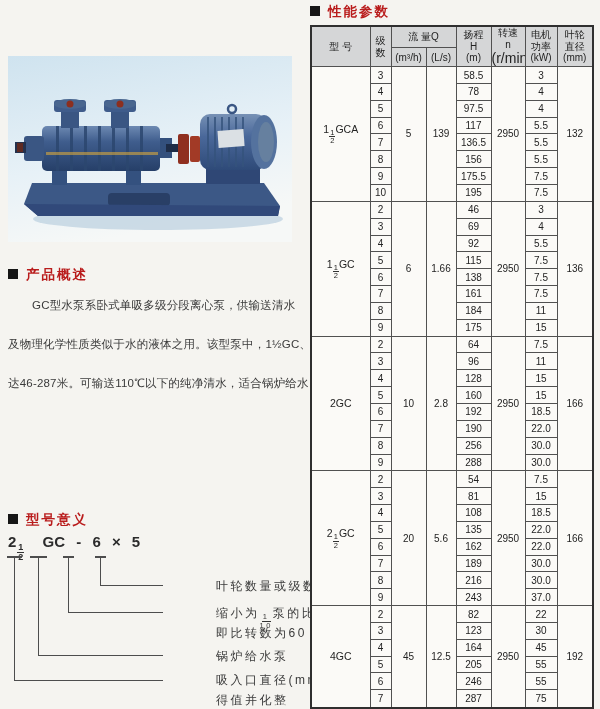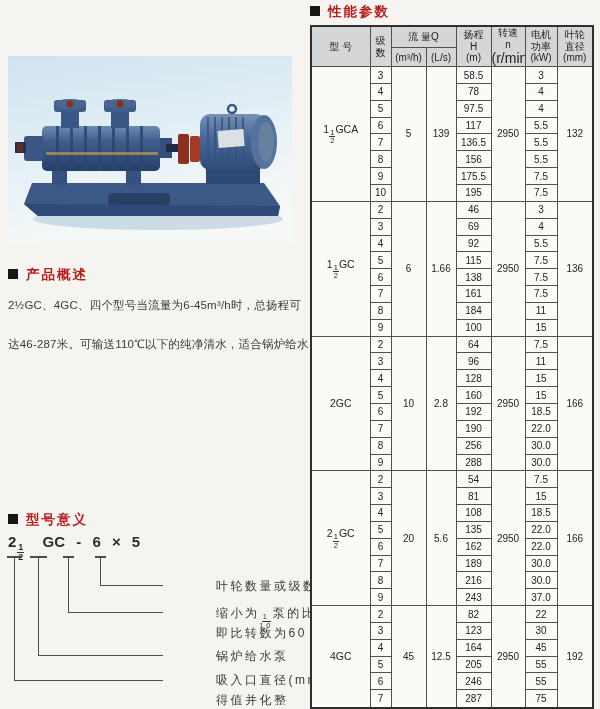--- a/index.html
+++ b/index.html
@@ -118,21 +118,22 @@
       <circle cx="224" cy="53" r="4" fill="none" stroke="#3a5683" stroke-width="2.5"></circle>
       <rect x="210" y="74" width="26" height="17" fill="#dbe0e4" transform="rotate(-4 223 82)"></rect>
     </g>
   </svg>
 </div>
 
 <div class="section-title" style="left:8px; top:266px;">
   <span class="bullet"></span><span>产品概述</span>
 </div>
 <div class="para">
-  <div class="line">2½GC、4GC、四个型号当流量为6-45m³/h时，总扬程可</div>
+  <div class="line indent">GC型水泵系卧式单吸多级分段离心泵，供输送清水</div>
+  <div class="line">及物理化学性质类似于水的液体之用。该型泵中，1½GC、</div>
   <div class="line">达46-287米。可输送110℃以下的纯净清水，适合锅炉给水，</div>
 </div>
 
 <div class="section-title" style="left:8px; top:511px;">
   <span class="bullet"></span><span>型号意义</span>
 </div>
 <div class="formula">
   <span style="margin-right:1px;">2</span><span class="frac">
       <span class="num">1</span>
       <span>2</span>
@@ -303,21 +304,21 @@
           <td>161</td>
           <td>7.5</td>
         </tr>
         <tr>
           <td>8</td>
           <td>184</td>
           <td>11</td>
         </tr>
         <tr>
           <td>9</td>
-          <td>100</td>
+          <td>175</td>
           <td>15</td>
         </tr>
         <tr>
           <td rowspan="8" class="model"><span>2</span><span>GC</span></td>
           <td>2</td>
           <td rowspan="8">10</td>
           <td rowspan="8">2.8</td>
           <td>64</td>
           <td rowspan="8">2950</td>
           <td>7.5</td>

